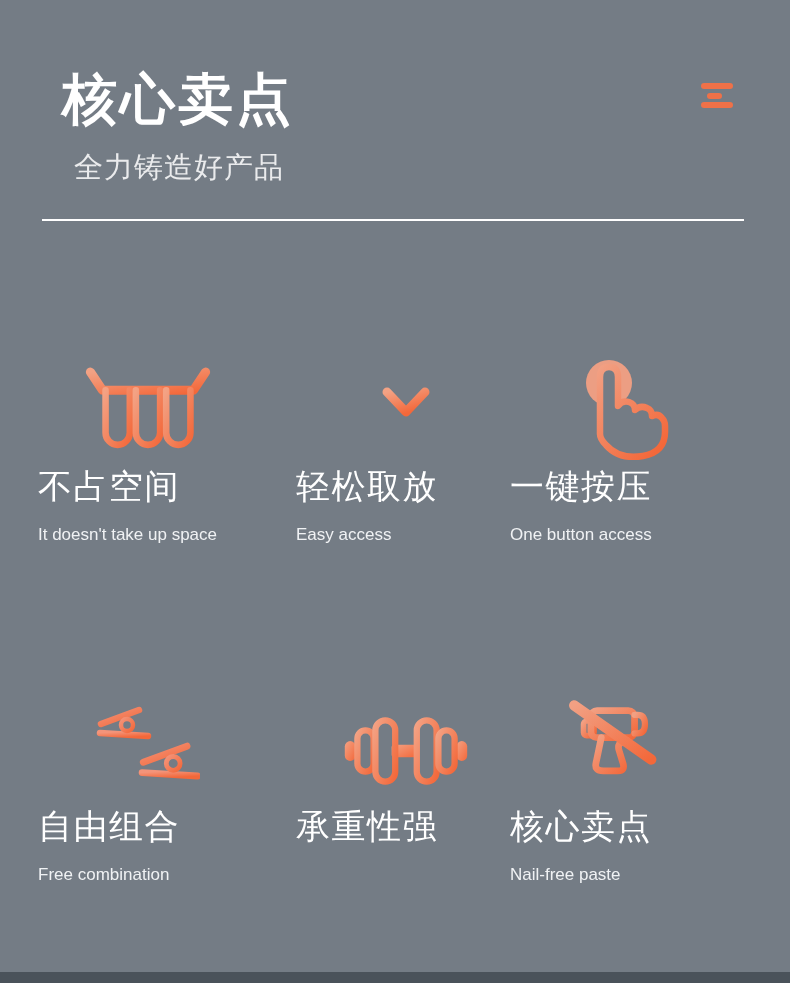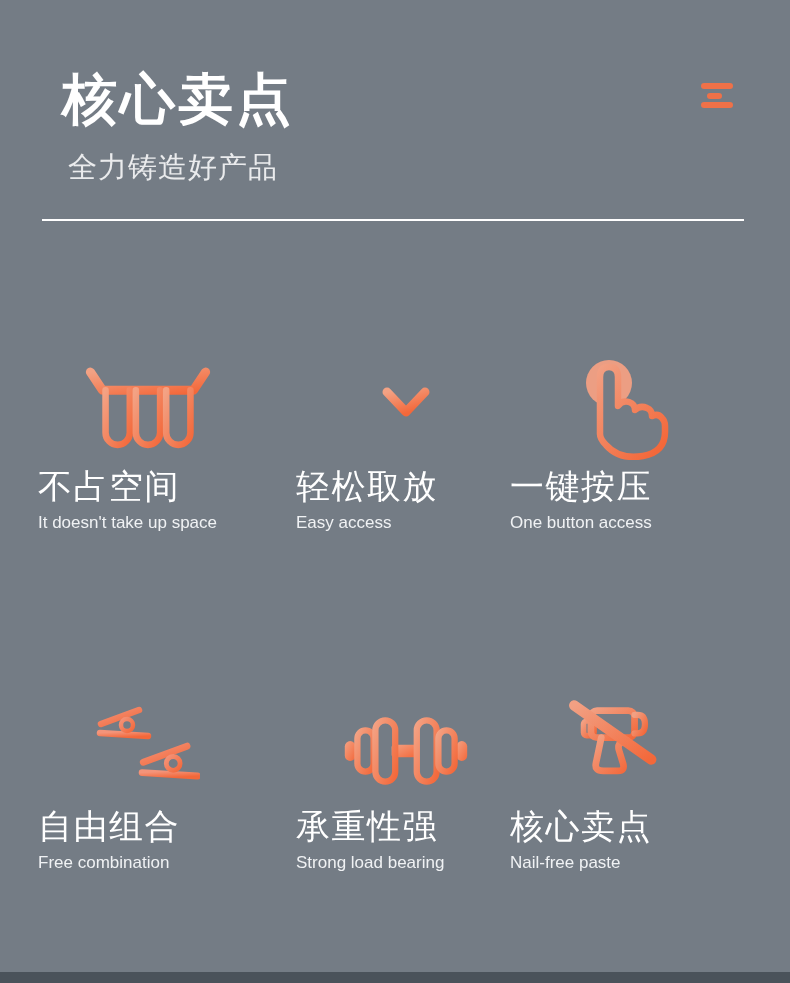--- a/index.html
+++ b/index.html
@@ -8,35 +8,35 @@
     background:#747C85;
     font-family:"Liberation Sans","DejaVu Sans",sans-serif;
   }
   .header{position:absolute;top:68px;left:62px;}
   .title{
     color:#FFFFFF;font-size:55px;font-weight:800;letter-spacing:3px;
     line-height:1.15;margin:0;
   }
   .subtitle{
     color:rgba(255,255,255,0.85);font-size:29px;font-weight:400;
-    letter-spacing:1px;margin:17px 0 0 6px;
+    letter-spacing:1px;margin:17px 0 0 12px;
   }
   .menu-mark{position:absolute;top:83px;left:701px;width:33px;}
   .menu-mark .bar{height:6px;border-radius:3px;background:#EF7148;margin-bottom:3.5px;}
   .menu-mark .bar.short{width:15px;margin-left:6px;}
   .menu-mark .bar.long{width:32px;}
   .divider{position:absolute;top:219px;left:42px;width:702px;height:2px;background:#FFFFFF;}
   .cell{position:absolute;width:220px;text-align:left;}
   .icon-box{height:112px;display:flex;justify-content:center;align-items:flex-end;}
   .feat-title{
     color:#FFFFFF;font-size:34px;font-weight:400;letter-spacing:1.5px;
     margin:4px 0 0 0;line-height:1.2;
   }
   .feat-sub{
-    color:#F0F2F4;font-size:17px;font-weight:400;margin:6px 0 0 0;line-height:1.2;
+    color:#F0F2F4;font-size:17px;font-weight:400;margin:18px 0 0 0;line-height:1.2;
   }
   .r1{top:350px;} .r2{top:690px;}
   .c1{left:38px;} .c2{left:296px;} .c3{left:510px;}
   .footer-strip{position:absolute;left:0;bottom:0;width:790px;height:11px;background:#4A525A;}
   svg{display:block;}
 </style>
 </head>
 <body>
 
 <div class="header">
@@ -151,21 +151,20 @@
       <rect x="126" y="29" width="12" height="22" rx="6" fill="url(#g5)"></rect>
       <g fill="none" stroke="url(#g5)" stroke-width="7">
         <rect x="16" y="17" width="18" height="46" rx="9"></rect>
         <rect x="36" y="6" width="22" height="68" rx="11"></rect>
         <rect x="82" y="6" width="22" height="68" rx="11"></rect>
         <rect x="106" y="17" width="18" height="46" rx="9"></rect>
       </g>
     </svg>
   </div>
   <div class="feat-title">承重性强</div>
-  <div class="feat-sub">Strong load bearing</div>
 </div>
 
 <div class="cell r2 c3">
   <div class="icon-box">
     <svg width="104" height="94" viewBox="0 0 100 90" style="margin-bottom:8px">
       <defs>
           <linearGradient id="g6" x1="0" y1="0" x2="1" y2="1">
         <stop offset="0" stop-color="#F2A083"></stop>
             <stop offset="1" stop-color="#F3683A"></stop>
       </linearGradient>

